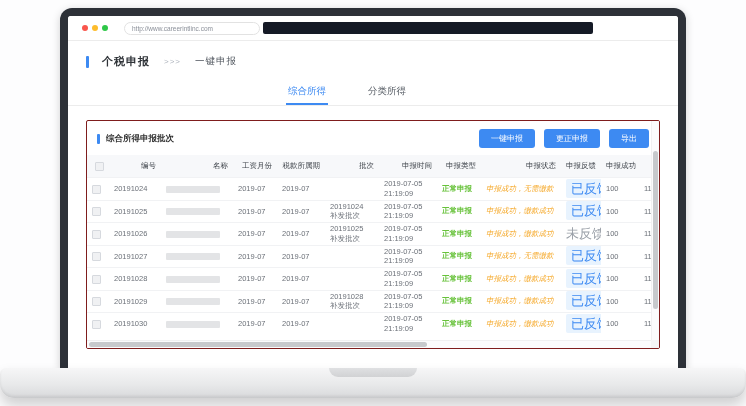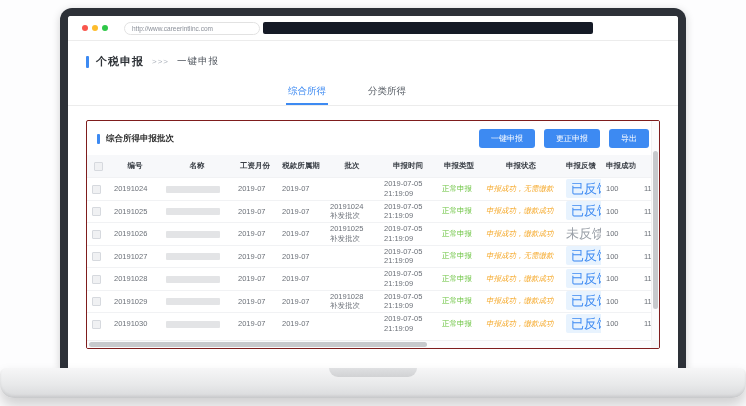--- a/index.html
+++ b/index.html
@@ -46,21 +46,21 @@
   .url-field {
     margin-left: 12px; width: 136px; height: 13px; line-height: 11px;
     border: 1px solid #e2e2e2; border-radius: 7px; padding: 0 7px;
     font-size: 6.5px; color: #8a8f98; white-space: nowrap; overflow: hidden;
   }
   .dark-strip { margin-left: 3px; width: 330px; height: 12px; background: #151a26; border-radius: 2px; }
 
   
   .page { flex: 1; position: relative; background: #fff; overflow: hidden; }
 
-  .breadcrumb { display: flex; align-items: center; padding: 13px 18px 0; }
+  .breadcrumb { display: flex; align-items: center; padding: 13px 18px 0; gap: 6px; }
   .accent-bar { width: 3px; height: 12px; background: var(--accent, #3d8af2); margin-right: 7px; border-radius: 1px; flex: 0 0 auto; }
   .bc-title { font-size: 11px; font-weight: bold; color: #2f3338; letter-spacing: 1px; }
   .bc-sep { margin: 0 8px; font-size: 8px; color: #aeb4bd; letter-spacing: 1px; }
   .bc-current { font-size: 9.5px; color: #4e545c; letter-spacing: 1px; }
 
   .tabs { margin-top: 9px; border-bottom: 1px solid #ececec; display: flex; justify-content: center; }
   .tabs-inner { display: flex; gap: 38px; position: relative; left: -26px; }
   .tab { font-size: 9.5px; color: #565c64; padding: 7px 2px; cursor: pointer; }
   .tab.active { color: var(--accent, #3d8af2); border-bottom: 2px solid var(--accent, #3d8af2); padding-bottom: 5px; }
 
@@ -74,36 +74,36 @@
   .panel-title { font-size: 8.5px; font-weight: bold; color: #333; }
   .panel-buttons { margin-left: auto; display: flex; gap: 9px; }
   .panel-buttons button {
     background: var(--accent, #3d8af2); color: #fff; border: none;
     font-size: 8px; padding: 4px 12px; border-radius: 3px;
     cursor: pointer; font-family: inherit; white-space: nowrap;
   }
 
   table { width: 100%; table-layout: fixed; border-collapse: collapse; }
   th {
-    background: #f7f8fa; font-size: 7.5px; color: #3a3f46; font-weight: bold;
-    text-align: center; padding: 6px 5px; white-space: nowrap; overflow: hidden;
+    background: #f7f8fa; font-size: 7.5px; color: #3a3f46; font-weight: normal;
+    text-align: right; padding: 6px 5px; white-space: nowrap; overflow: hidden;
   }
   td {
     font-size: 7.5px; color: #6b7078; padding: 1px 5px; height: 22px;
     border-top: 1px solid #f1f2f4; white-space: nowrap; overflow: hidden;
     vertical-align: middle;
   }
   .checkbox {
     display: inline-block; width: 9px; height: 9px;
     background: #f0f1f3; border: 1px solid #d6d9de; border-radius: 1px;
     vertical-align: middle; cursor: pointer;
   }
   .name-ph { display: inline-block; width: 54px; height: 7px; background: #e3e4e6; border-radius: 1px; vertical-align: middle; }
   .two-line span { display: block; line-height: 1.3; }
-  .cell-type { color: var(--success, #67c23a); }
+  .cell-type { color: var(--success, #67c23a); font-weight: bold; }
   .cell-status { color: var(--warning, #f5a623); font-style: italic; }
   .fb { padding: 2px 5px; border-radius: 2px; font-size: 13px; }
   .fb.yes { color: var(--accent, #3d8af2); background: var(--badge-bg, #e8f3fe); }
   .fb.no { color: #9aa0a8; padding-left: 0; }
 
   .hscroll { position: absolute; left: 0; right: 8px; bottom: 0; height: 8px; background: #fbfbfc; border-top: 1px solid #f0f0f1; }
   .hscroll-thumb { position: absolute; left: 2px; top: 1px; width: 60%; height: 5px; background: #c7c9cc; border-radius: 3px; cursor: pointer; }
   .vscroll { position: absolute; top: 0; bottom: 8px; right: 0; width: 8px; background: #fbfbfc; border-left: 1px solid #f0f0f1; }
   .vscroll-thumb { position: absolute; top: 30px; left: 1px; width: 5px; height: 72%; background: #c7c9cc; border-radius: 3px; cursor: pointer; }
   .scroll-corner { position: absolute; right: 0; bottom: 0; width: 8px; height: 8px; background: #f4f4f5; }

